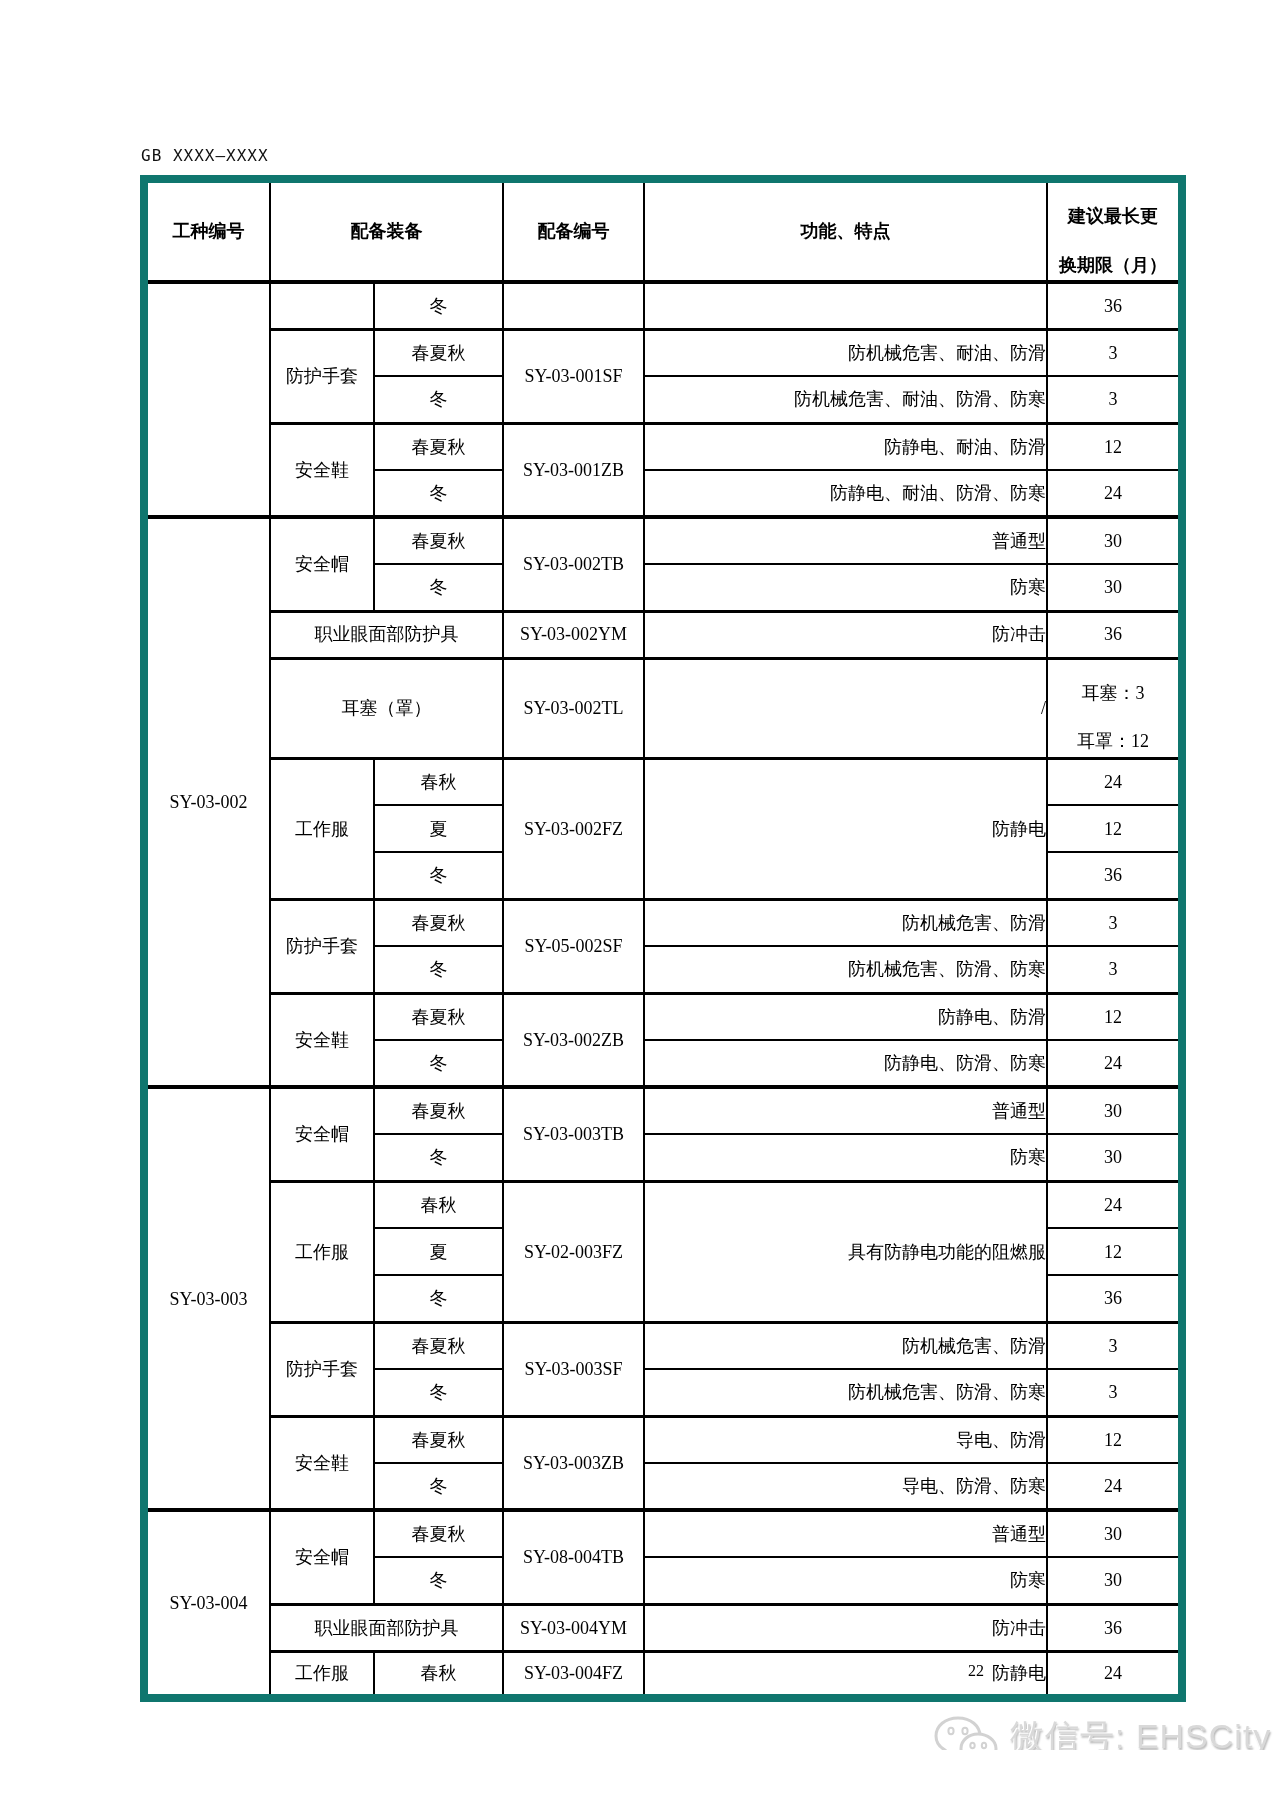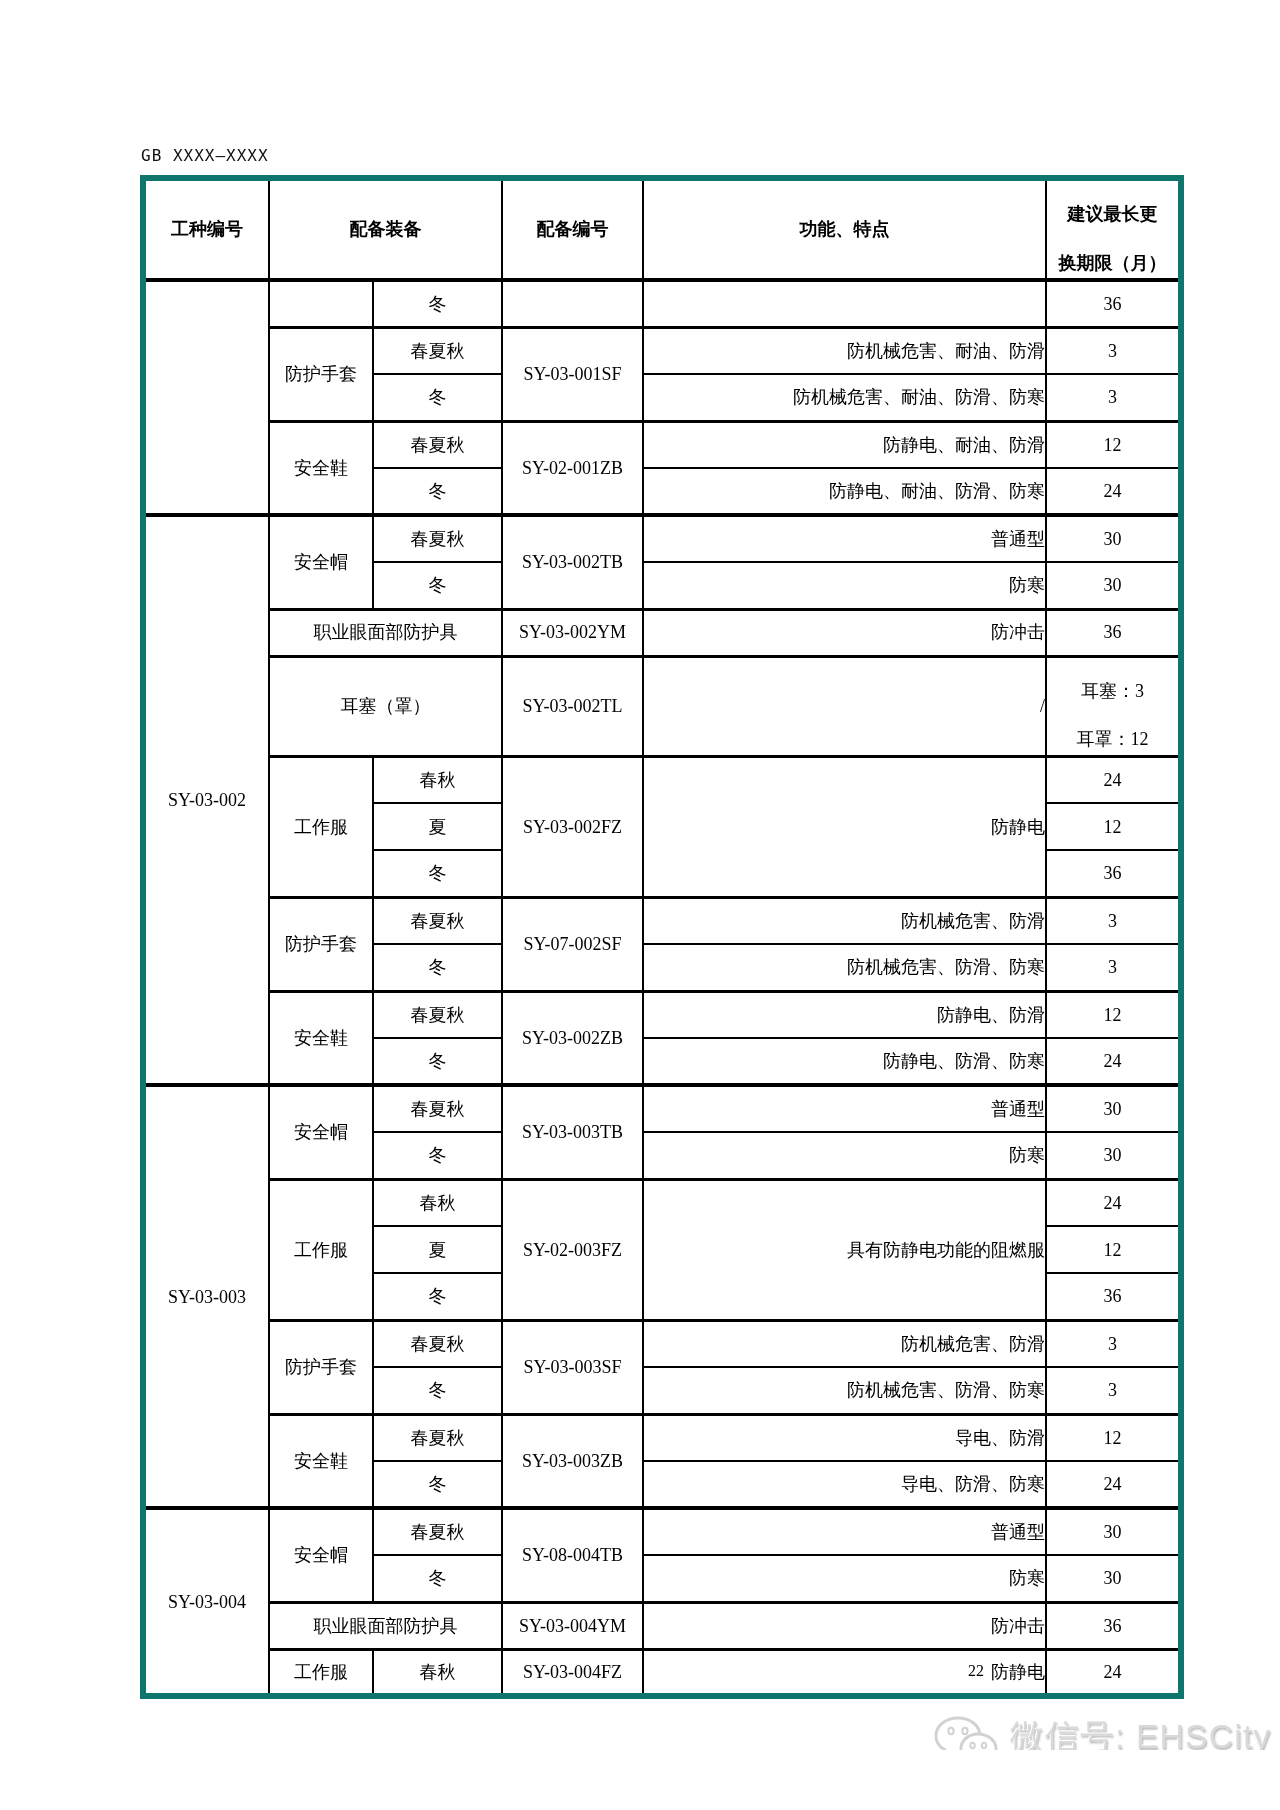--- a/index.html
+++ b/index.html
@@ -21,21 +21,21 @@
     letter-spacing:1px;
     color:#111;
   }
   table.ppe{
     position:absolute;
     left:140px;
     top:175px;
     width:1038px;
     border-collapse:collapse;
     table-layout:fixed;
-    border:6px solid #0f766e;
+    border:8px solid #0f766e;
     font-size:18px;
   }
   table.ppe td{
     border:2px solid #000;
     text-align:center;
     vertical-align:middle;
     padding:0;
     overflow:hidden;
     line-height:1.25;
   }
@@ -120,21 +120,21 @@
         <td>3</td>
       </tr>
       <tr>
         <td>冬</td>
         <td class="feature">防机械危害、耐油、防滑、防寒</td>
         <td>3</td>
       </tr>
       <tr class="grp">
         <td rowspan="2">安全鞋</td>
         <td>春夏秋</td>
-        <td rowspan="2">SY-02-001ZB</td>
+        <td rowspan="2">SY-03-001ZB</td>
         <td class="feature">防静电、耐油、防滑</td>
         <td>12</td>
       </tr>
       <tr>
         <td>冬</td>
         <td class="feature">防静电、耐油、防滑、防寒</td>
         <td>24</td>
       </tr>
 
       <tr class="sec">
@@ -176,21 +176,21 @@
         <td>夏</td>
         <td>12</td>
       </tr>
       <tr>
         <td>冬</td>
         <td>36</td>
       </tr>
       <tr class="grp">
         <td rowspan="2">防护手套</td>
         <td>春夏秋</td>
-        <td rowspan="2">SY-07-002SF</td>
+        <td rowspan="2">SY-05-002SF</td>
         <td class="feature">防机械危害、防滑</td>
         <td>3</td>
       </tr>
       <tr>
         <td>冬</td>
         <td class="feature">防机械危害、防滑、防寒</td>
         <td>3</td>
       </tr>
       <tr class="grp">
         <td rowspan="2">安全鞋</td>

